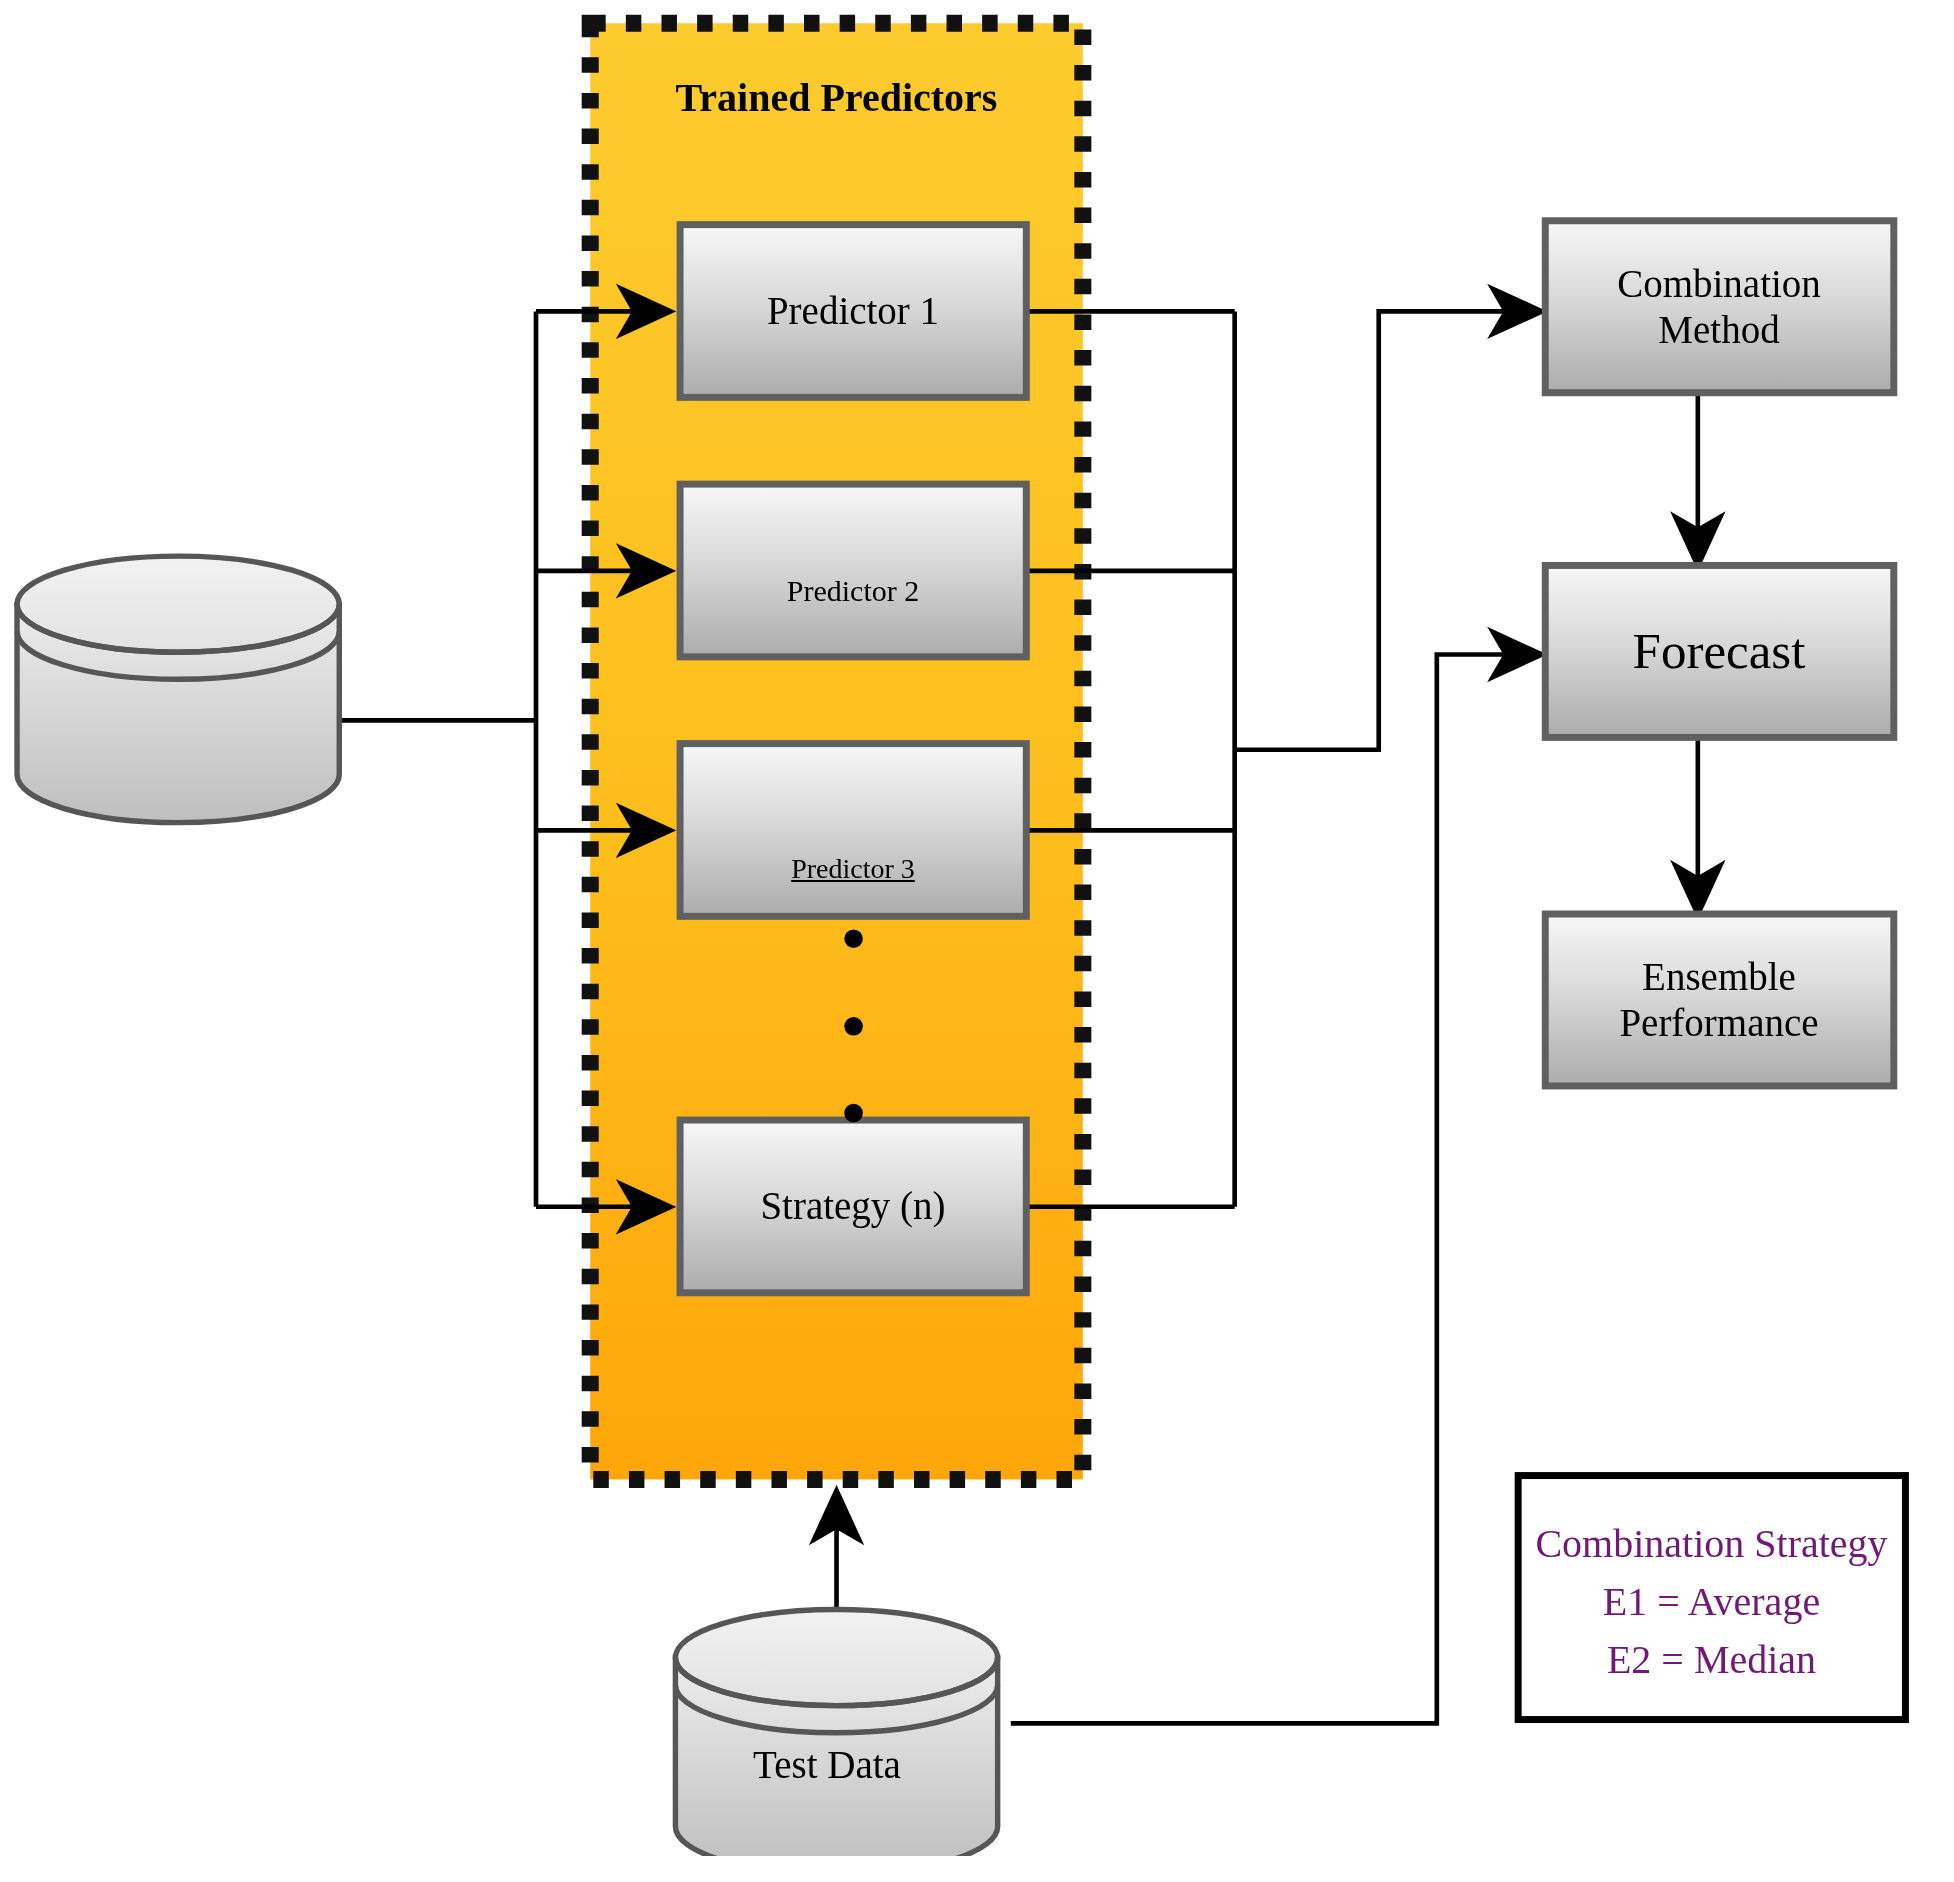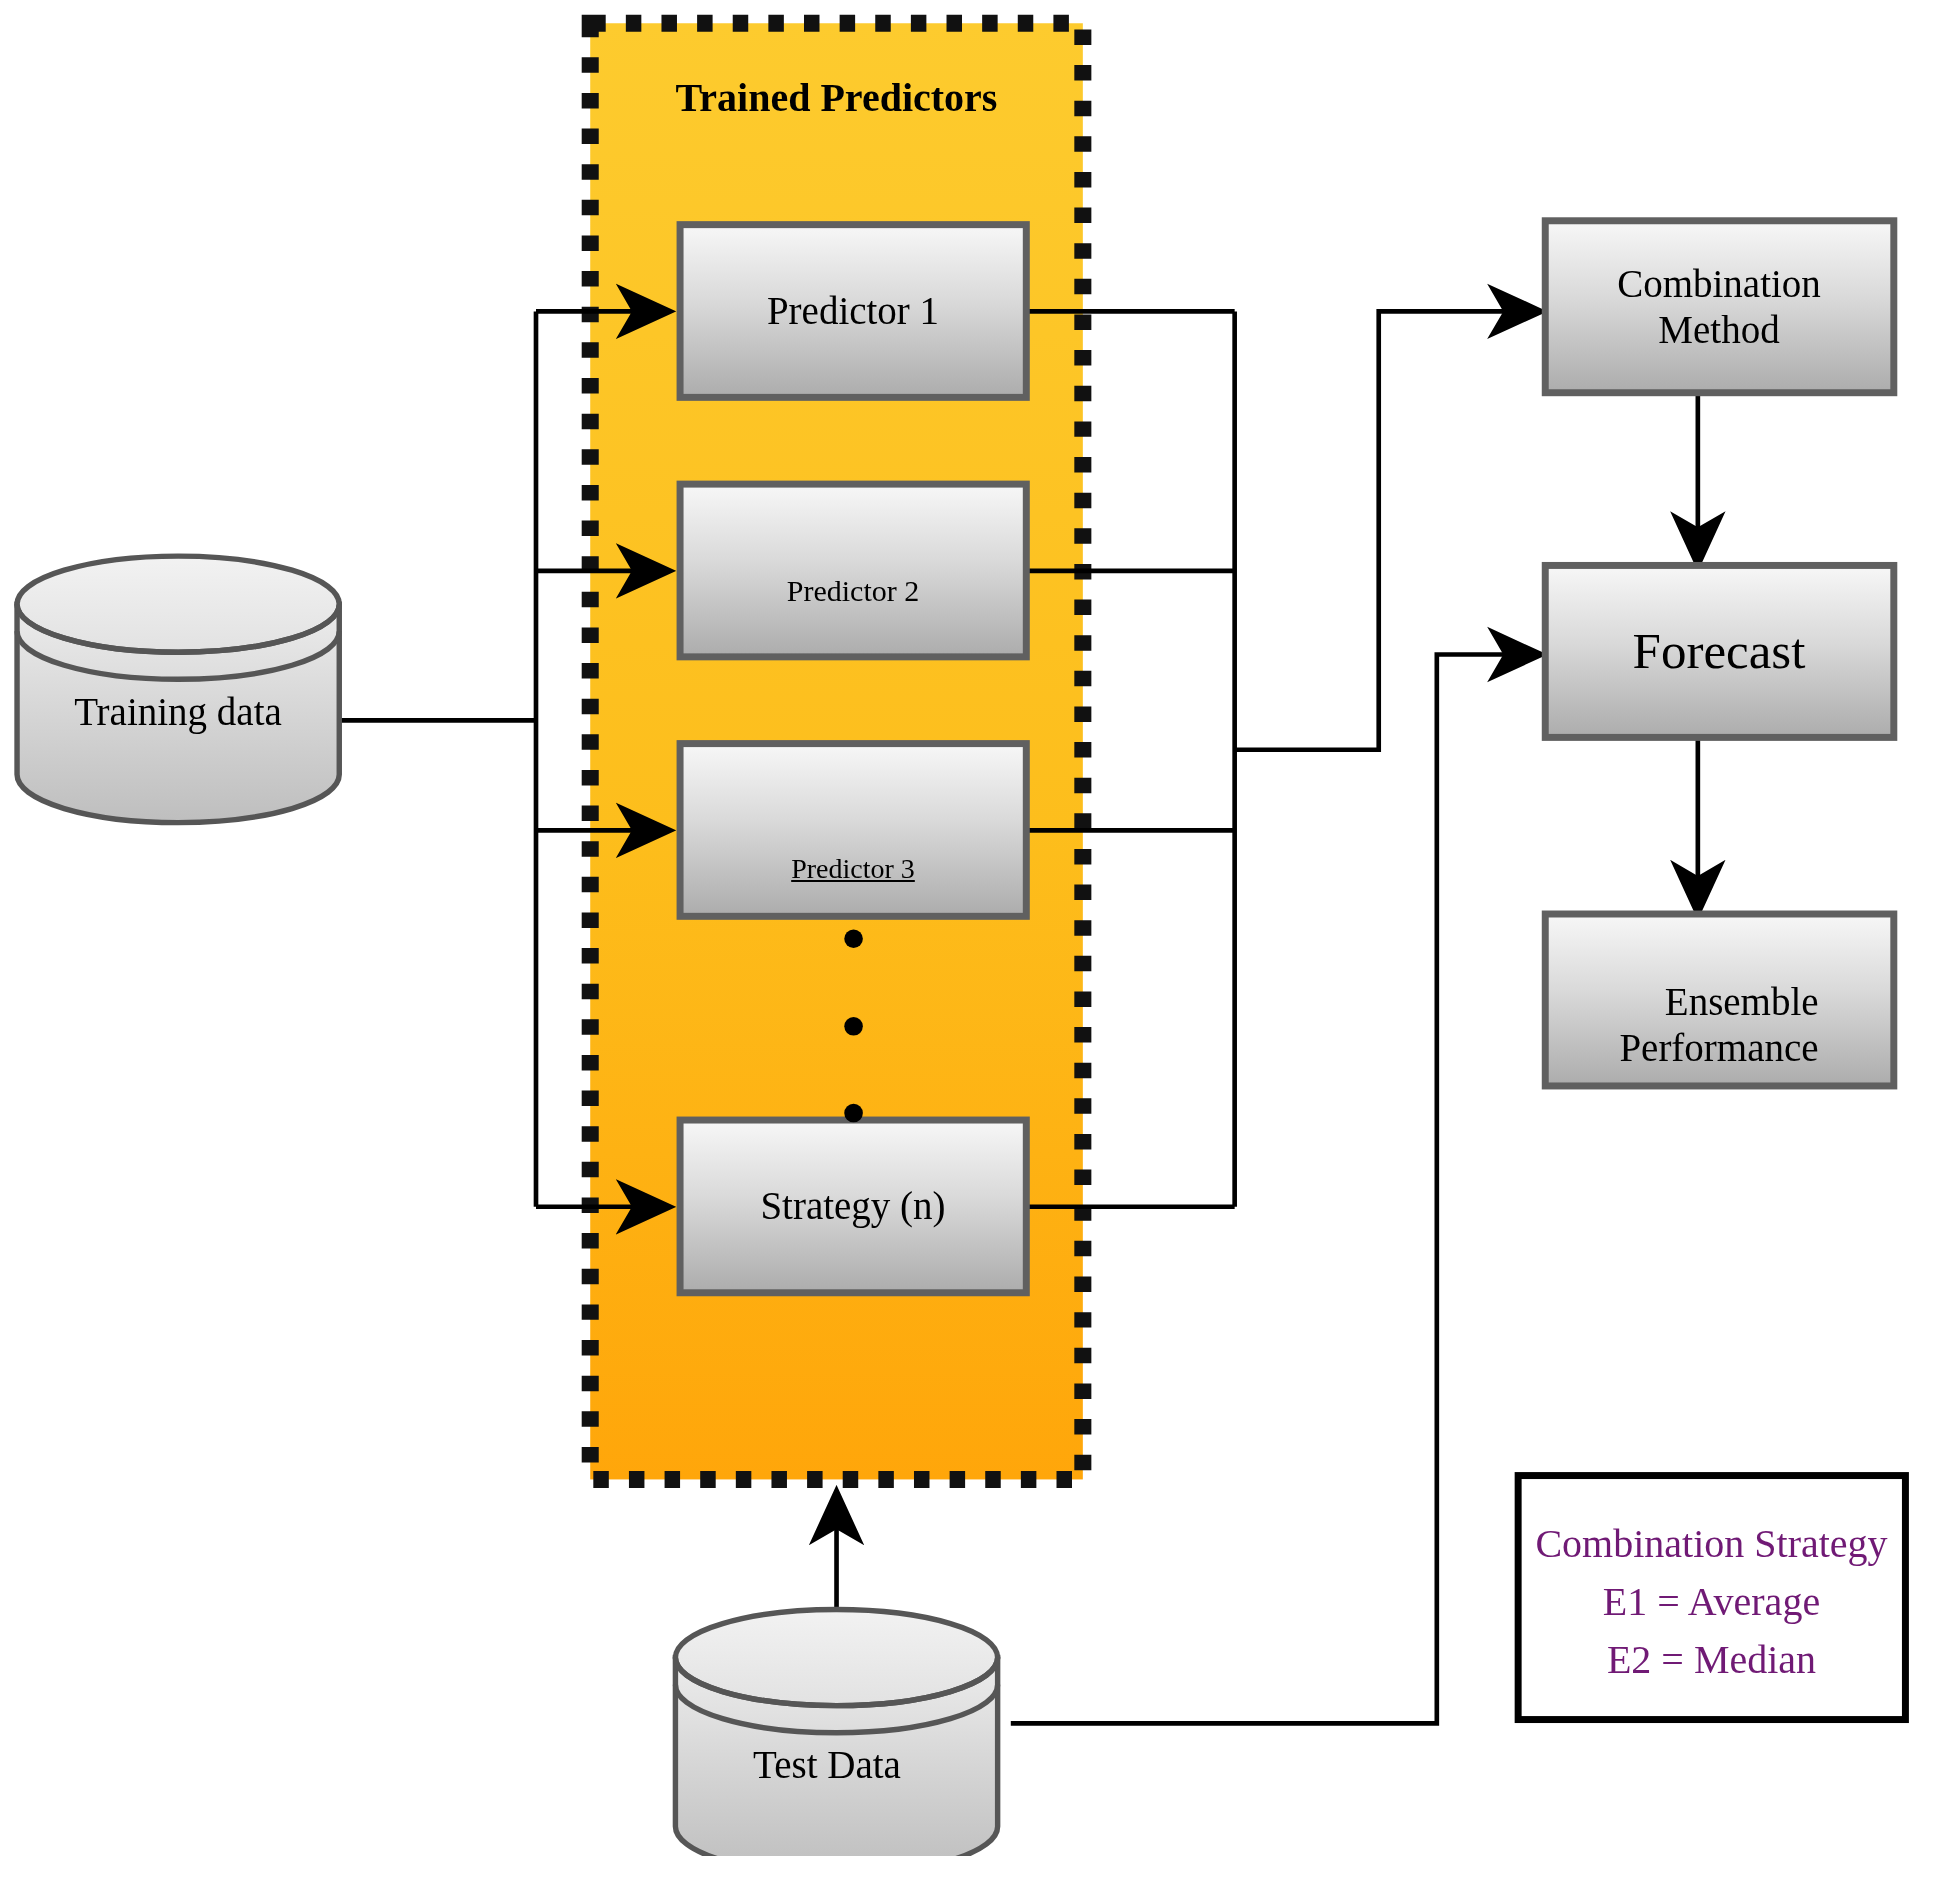--- a/index.html
+++ b/index.html
@@ -153,24 +153,23 @@
   <div class="grp-title" style="left:590px; top:74px; width:493px; font-size:40px;">Trained Predictors</div>
 
   <div class="node-label" style="left:680px; top:225px; width:346px; height:173px; font-size:39px;">Predictor 1</div>
   <div class="node-label" style="left:680px; top:504px; width:346px; height:173px; font-size:30px;">Predictor 2</div>
   <div class="node-label" style="left:680px; top:782px; width:346px; height:173px; font-size:28px;text-decoration:underline;">Predictor 3</div>
   <div class="node-label" style="left:680px; top:1120px; width:346px; height:173px; font-size:39px;">Strategy (n)</div>
 
   <div class="node-label" style="left:1545px; top:221px; width:348px; height:172px; font-size:39px;">Combination
 Method</div>
   <div class="node-label" style="left:1545px; top:565px; width:348px; height:172px; font-size:51px;">Forecast</div>
-  <div class="node-label" style="left:1545px; top:939px; width:348px; height:172px; font-size:39px;text-align:right;">Ensemble
+  <div class="node-label" style="left:1545px; top:914px; width:348px; height:172px; font-size:39px;">Ensemble
 Performance</div>
 
-  <div class="node-label" style="left:17px; top:666px; width:322px; height:93px; font-size:39px;">Training data</div>
   <div class="node-label" style="left:666px; top:1719px; width:322px; height:93px; font-size:39px;">Test Data</div>
 
   <div class="legend-text" style="left:1518px; top:1520px; width:387px; font-size:40px;">Combination Strategy</div>
   <div class="legend-text" style="left:1518px; top:1578px; width:387px; font-size:40px;">E1 = Average</div>
   <div class="legend-text" style="left:1518px; top:1636px; width:387px; font-size:40px;">E2 = Median</div>
 
 </div>
 
 
 </body></html>

